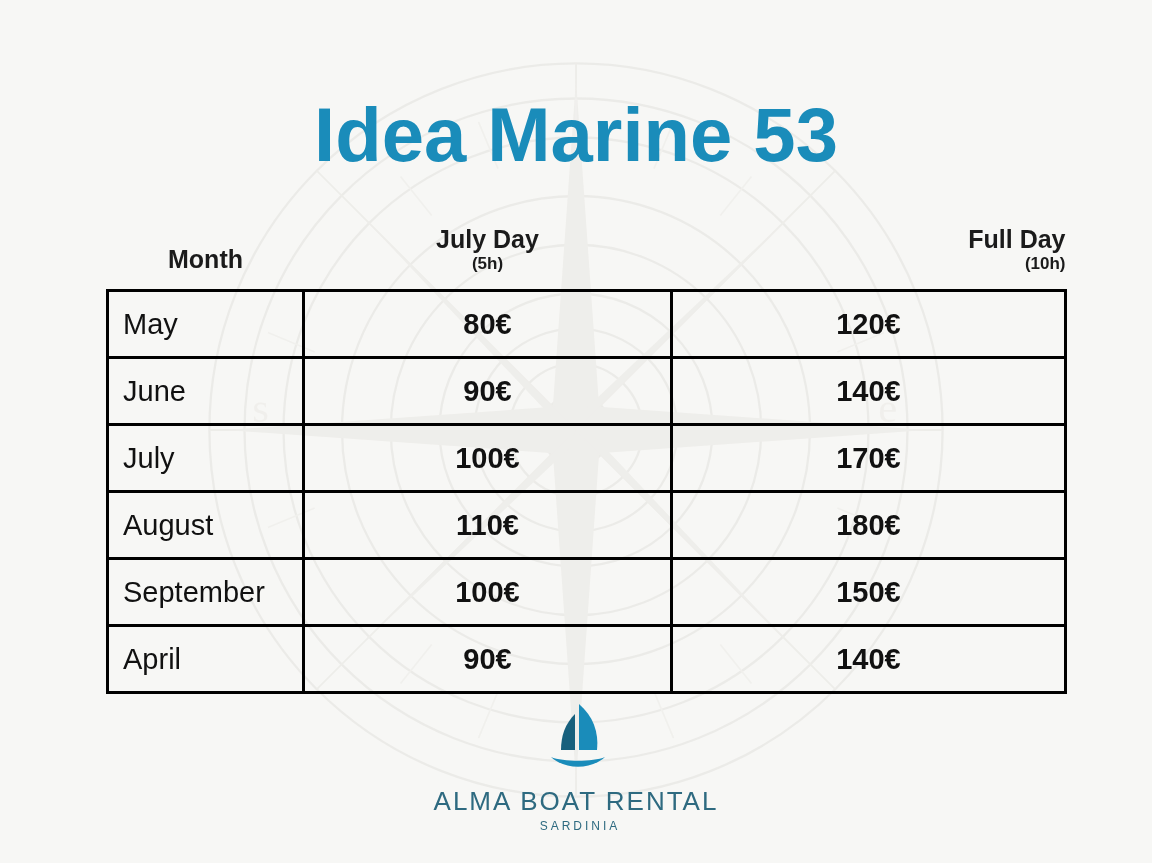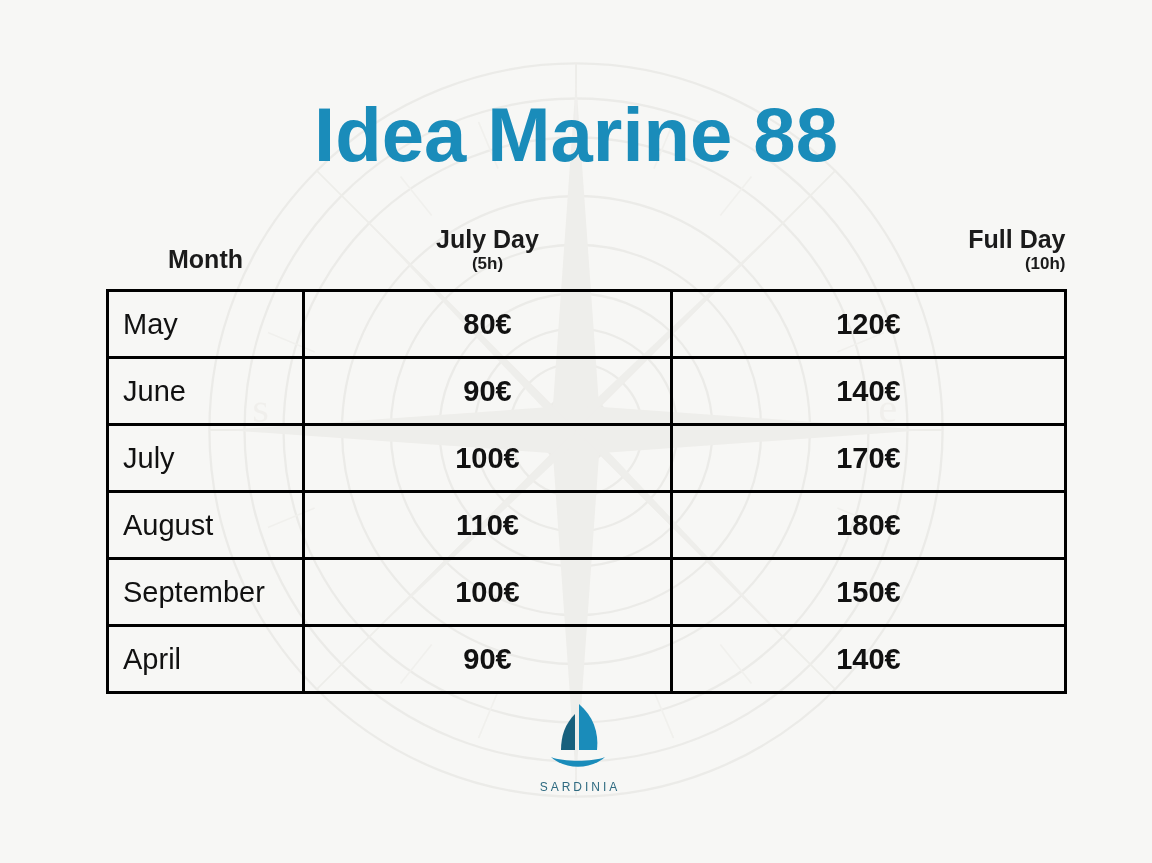--- a/index.html
+++ b/index.html
@@ -170,21 +170,21 @@
     </g>
     <g fill="#eceae6" font-family="Liberation Serif, serif" font-size="22">
       <text x="355" y="196">e</text>
       <text x="34" y="196">s</text>
     </g>
   </svg>
 </div>
 
 <div class="page">
 
-  <div class="title">Idea Marine 88</div>
+  <div class="title">Idea Marine 53</div>
 
   <div class="table-wrap">
     <table class="pricing">
       <thead>
         <tr>
           <th class="col-month">Month</th>
           <th class="col-half">
             <span>July Day</span>
             <span class="sub">(5h)</span>
           </th>
@@ -228,16 +228,17 @@
       </tbody>
     </table>
   </div>
 
   <div class="logo">
     <svg class="logo-mark" width="110" height="78" viewBox="0 0 110 78">
       <path d="M58 4 C72 16 78 32 76 50 L58 50 Z" fill="#1a8cba"></path>
       <path d="M54 14 C44 24 40 36 40 50 L54 50 Z" fill="#17607d"></path>
       <path d="M30 57 C44 70 70 70 84 57 C72 62 42 62 30 57 Z" fill="#1a8cba"></path>
     </svg>
+    <div class="logo-name">ALMA BOAT RENTAL</div>
     <div class="logo-sub">SARDINIA</div>
   </div>
 
 </div>
 
 </body></html>

